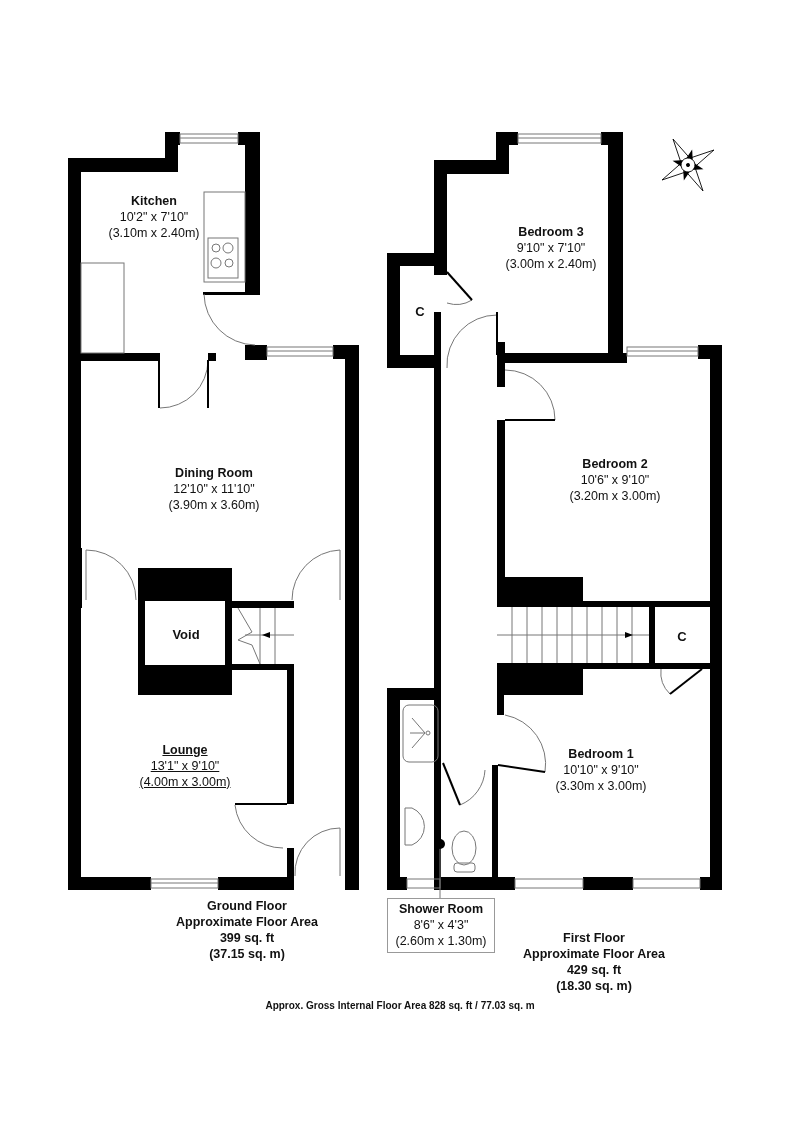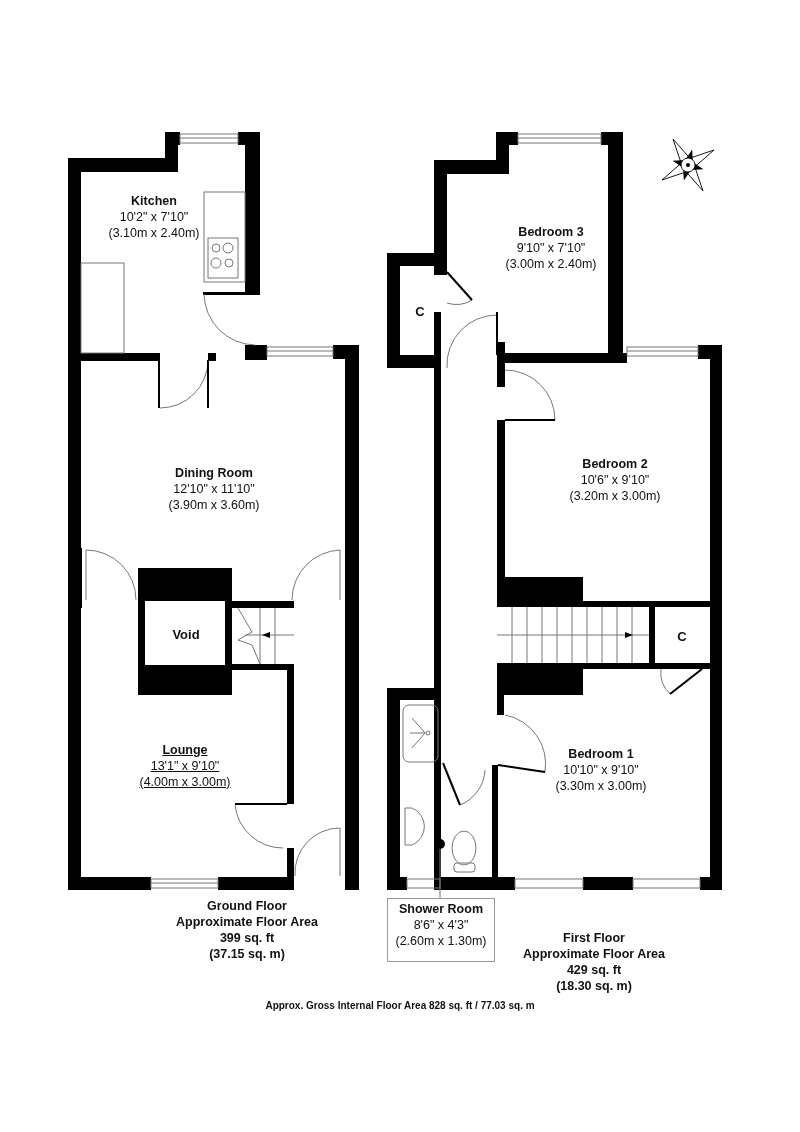--- a/index.html
+++ b/index.html
@@ -7,21 +7,21 @@
          font-family: "Liberation Sans", sans-serif; color: #111; }
   svg.plan { position: absolute; left: 0; top: 0; }
   .lbl { position: absolute; text-align: center; transform: translateX(-50%);
          font-size: 12.5px; line-height: 16px; white-space: nowrap; }
   .lbl .name { font-weight: bold; display: block; }
   .lbl span { display: block; }
   .tag { position: absolute; font-weight: bold; font-size: 13px; transform: translate(-50%, -50%); }
   .floor-note { position: absolute; text-align: center; transform: translateX(-50%);
                 font-weight: bold; font-size: 12.5px; line-height: 16px; white-space: nowrap; }
   .floor-note span { display: block; }
-  .shower-box { position: absolute; left: 387px; top: 898px; width: 108px; height: 64px;
+  .shower-box { position: absolute; left: 387px; top: 898px; width: 108px; height: 55px;
                 border: 1px solid #999; box-sizing: border-box; text-align: center;
                 font-size: 12.5px; line-height: 16px; padding-top: 2px; }
   .shower-box span { display: block; }
   .shower-box .name { font-weight: bold; }
   .gross { position: absolute; left: 400px; top: 1000px; transform: translateX(-50%);
            font-weight: bold; font-size: 10px; white-space: nowrap; }
 </style>
 </head>
 <body>
 

